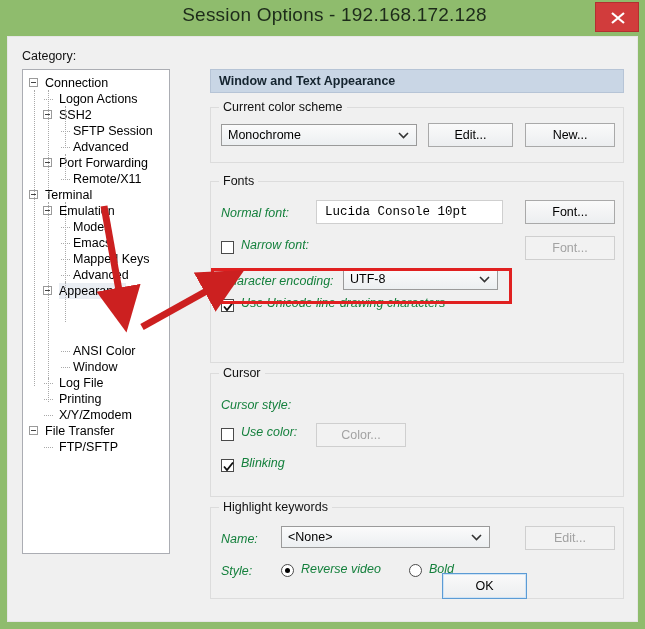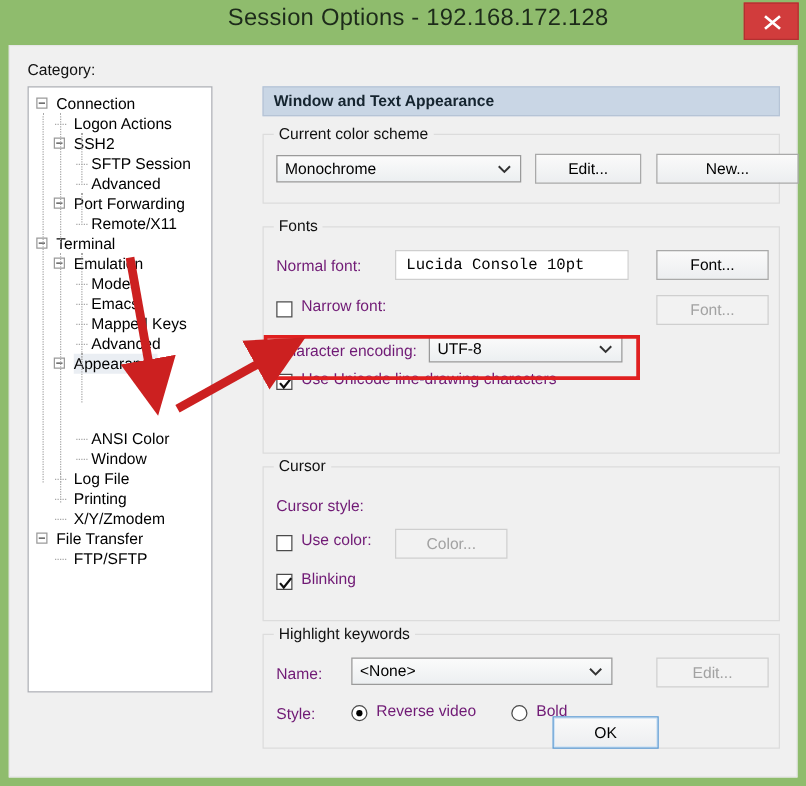--- a/index.html
+++ b/index.html
@@ -86,21 +86,21 @@
   .group{
     position:absolute;left:0;
     border:1px solid #dcdcdc;
     background:transparent;
     box-sizing:border-box;
   }
   .group > .glegend{
     position:absolute;left:8px;top:-8px;
     background:#f0f0f0;padding:0 4px;font-size:12.5px;color:#111;
   }
-  .lbl-static{position:absolute;font-size:12.5px;color:#701a75;}
+  .lbl-static{position:absolute;font-size:12.5px;color:#15803d;font-style:italic;}
   
   .combo{
     position:absolute;height:22px;
     background:linear-gradient(#fbfbfb,#eceff1);
     border:1px solid #9a9a9a;box-sizing:border-box;cursor:pointer;
   }
   .combo .cval{position:absolute;left:6px;top:3px;font-size:12.5px;color:#000;}
   .combo .carr{position:absolute;right:7px;top:7px;}
   
   .btn{
@@ -264,21 +264,21 @@
 
       <div class="group" style="left:0;top:38px;width:414px;height:56px;">
         <div class="glegend">Current color scheme</div>
         <div class="combo" style="left:10px;top:16px;width:196px;">
           <span class="cval">Monochrome</span>
           <svg class="carr" width="11" height="7" viewBox="0 0 11 7">
             <path d="M1 1 L5.5 5.5 L10 1" stroke="#333" stroke-width="1.6" fill="none"></path>
           </svg>
         </div>
         <div class="btn" style="left:217px;top:15px;width:85px;">Edit...</div>
-        <div class="btn" style="left:314px;top:15px;width:114px;">New...</div>
+        <div class="btn" style="left:314px;top:15px;width:90px;">New...</div>
       </div>
 
       <div class="group" style="left:0;top:112px;width:414px;height:182px;">
         <div class="glegend">Fonts</div>
 
         <div class="lbl-static" style="left:10px;top:24px;">Normal font:</div>
         <div class="textfield" style="left:105px;top:18px;width:187px;">
           <span>Lucida Console 10pt</span>
         </div>
         <div class="btn" style="left:314px;top:18px;width:90px;">Font...</div>

